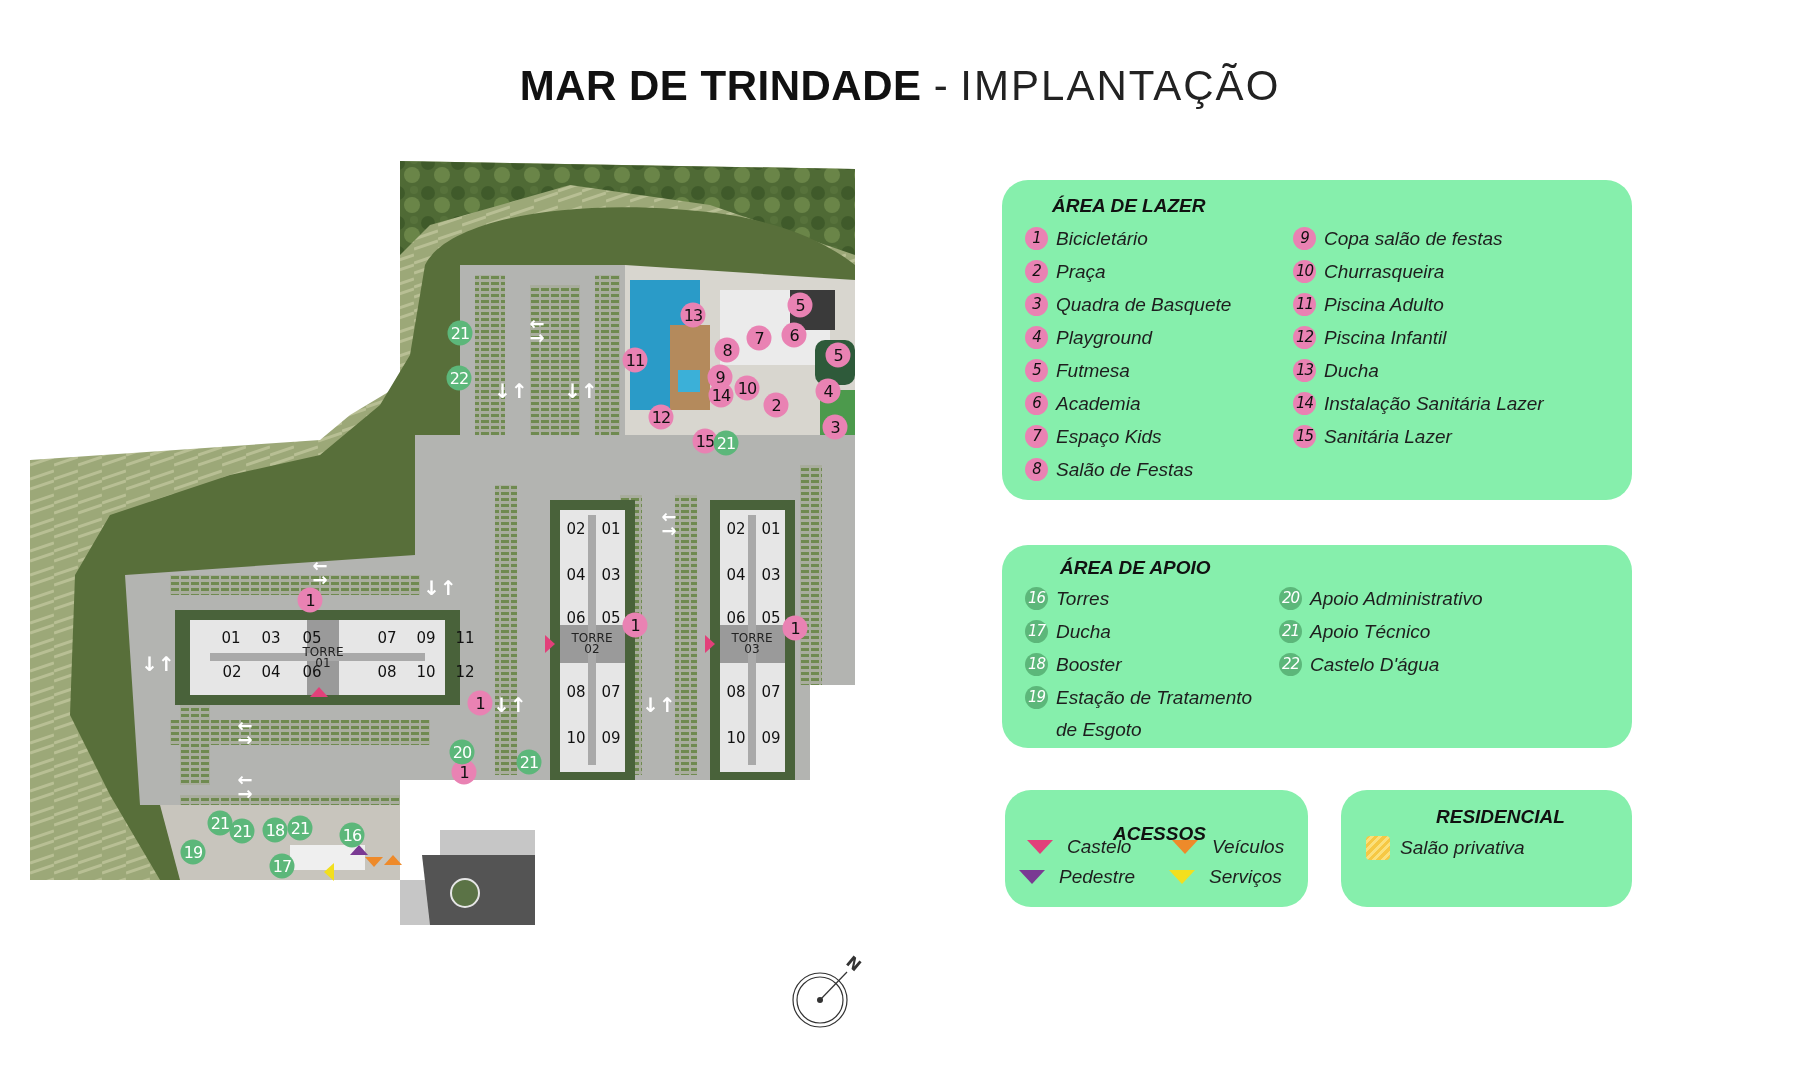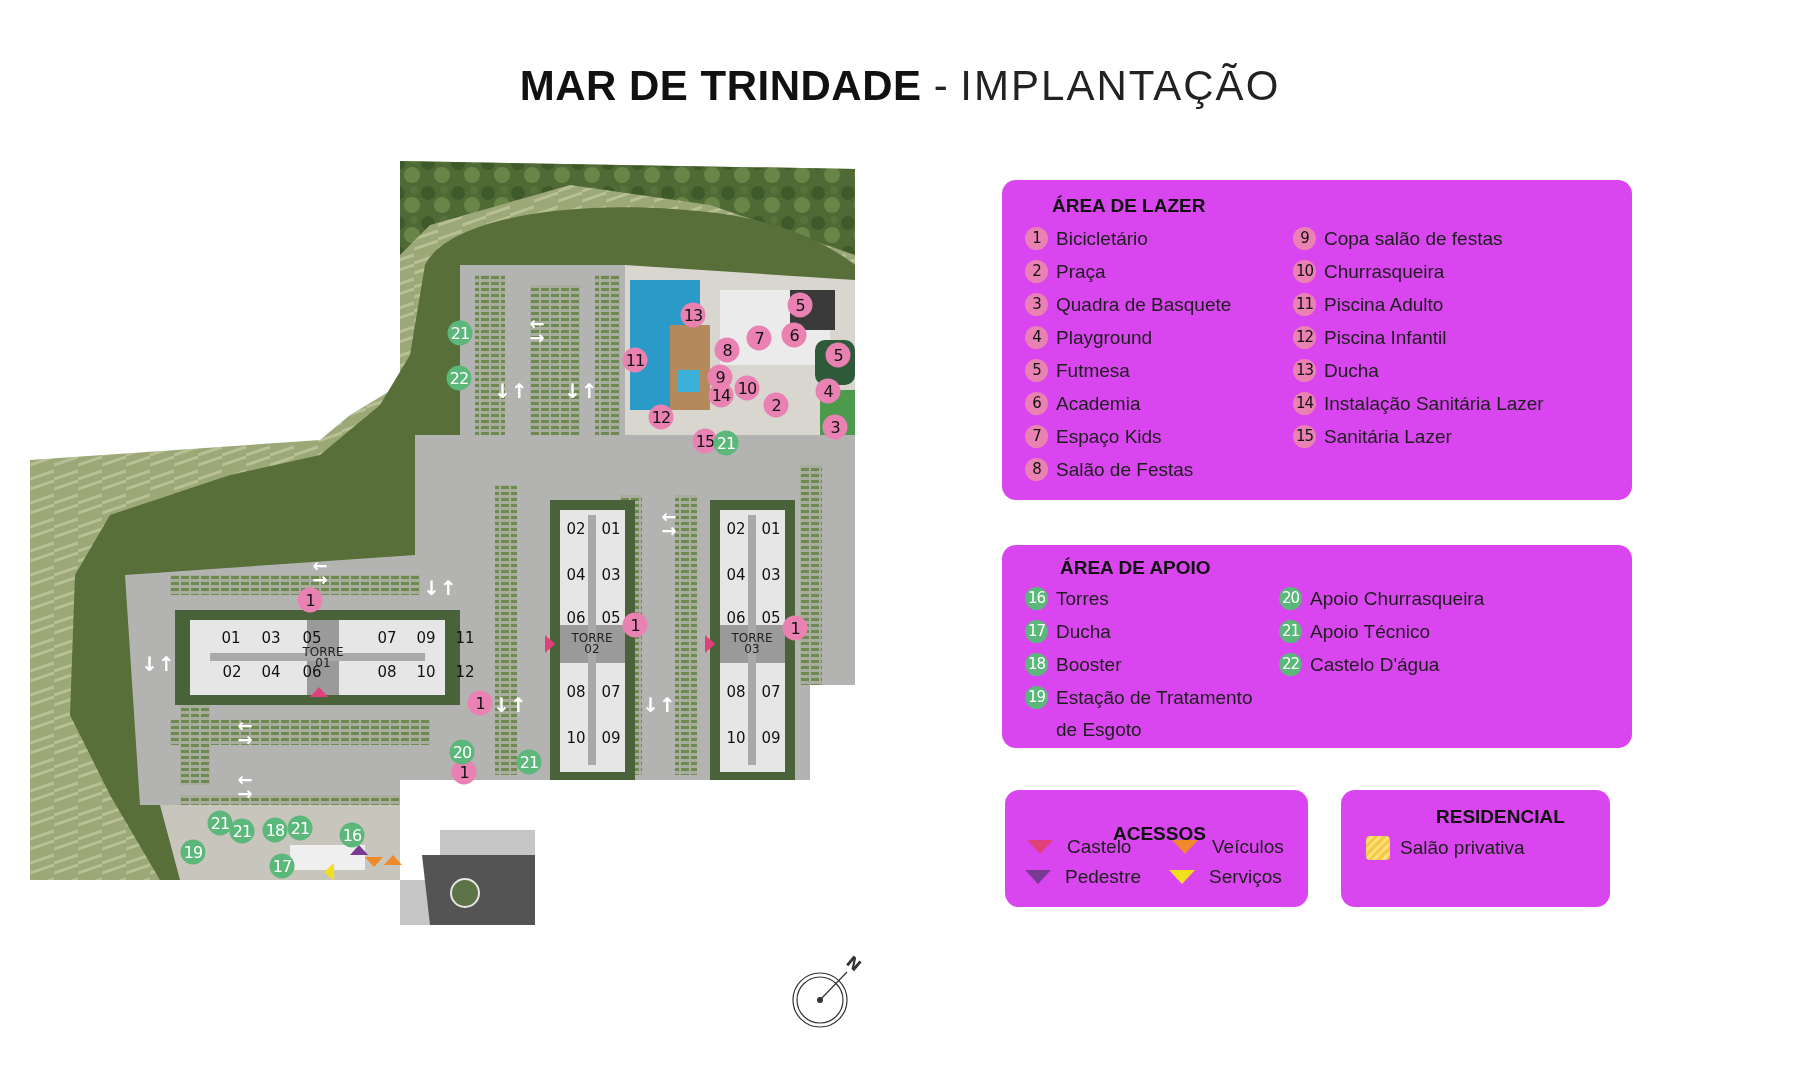--- a/index.html
+++ b/index.html
@@ -16,21 +16,21 @@
   .map svg { position: absolute; left: 0; top: 0; }
   .pin { position: absolute; width: 25px; height: 25px; border-radius: 50%; font-size: 16px; line-height: 25px; text-align: center; color: #111; transform: translate(-50%,-50%); font-family: "DejaVu Sans", sans-serif; letter-spacing: -1px; }
   .pin.pink { background: #e982b3; }
   .pin.green { background: #5cb77a; color: #fff; }
   .unit { position: absolute; font-size: 15px; color: #111; transform: translate(-50%,-50%); font-family: "DejaVu Sans", sans-serif; }
   .tower-label { position: absolute; font-size: 12px; color: #222; text-align: center; line-height: 11px; transform: translate(-50%,-50%); font-family: "DejaVu Sans", sans-serif; }
   .arrow { position: absolute; color: #fff; font-size: 20px; font-weight: 700; line-height: 16px; transform: translate(-50%,-50%); font-family: "DejaVu Sans", sans-serif; }
   .arrow.h { line-height: 14px; font-size: 18px; text-align: center; }
 
   
-  .panel { position: absolute; background: #d946ef; border-radius: 14px; }
+  .panel { position: absolute; background: #86efac; border-radius: 26px; font-style: italic; }
   .panel h3 { position: absolute; font-size: 19px; font-weight: 700; color: #111; }
   .legend-item { position: absolute; display: flex; align-items: center; font-size: 19px; color: #1e1e1e; white-space: nowrap; }
   .badge { width: 23px; height: 23px; border-radius: 50%; font-size: 15px; line-height: 23px; text-align: center; margin-right: 8px; flex: 0 0 auto; font-family: "DejaVu Sans", sans-serif; letter-spacing: -1px; }
   .badge.pink { background: #e982b3; color: #111; }
   .badge.green { background: #5cb77a; color: #fff; }
   .tri { width: 0; height: 0; border-left: 13px solid transparent; border-right: 13px solid transparent; border-top: 14px solid #000; margin-right: 14px; }
   .swatch { width: 24px; height: 24px; border-radius: 4px; margin-right: 10px; background: repeating-linear-gradient(135deg, #f6c844 0 3px, #fbe07c 3px 6px); }
 
   .compass { position: absolute; left: 785px; top: 960px; width: 70px; height: 70px; }
 </style>
@@ -311,51 +311,51 @@
     </div>
   <div class="legend-item" style="left:23px;top:141px">
       <span class="badge green">19</span>
       <span>Estação de Tratamento</span>
     </div>
   <div class="legend-item" style="left:54px;top:174px">
       <span>de Esgoto</span>
     </div>
   <div class="legend-item" style="left:277px;top:42px">
       <span class="badge green">20</span>
-      <span>Apoio Churrasqueira</span>
+      <span>Apoio Administrativo</span>
     </div>
   <div class="legend-item" style="left:277px;top:75px">
       <span class="badge green">21</span>
       <span>Apoio Técnico</span>
     </div>
   <div class="legend-item" style="left:277px;top:108px">
       <span class="badge green">22</span>
       <span>Castelo D'água</span>
     </div>
 </div>
 
 <div class="panel" style="left:1005px;top:790px;width:303px;height:117px">
   <h3 style="left:108px;top:33px">ACESSOS</h3>
   <div class="legend-item" style="left:22px;top:46px">
       <span class="tri" style="border-top-color:#e2407a"></span>
       <span>Castelo</span>
     </div>
-  <div class="legend-item" style="left:20px;top:76px">
+  <div class="legend-item" style="left:14px;top:76px">
       <span class="tri" style="border-top-color:#7a3a93"></span>
       <span>Pedestre</span>
     </div>
   <div class="legend-item" style="left:167px;top:46px">
       <span class="tri" style="border-top-color:#ee8a2a"></span>
       <span>Veículos</span>
     </div>
   <div class="legend-item" style="left:164px;top:76px">
       <span class="tri" style="border-top-color:#f2df1e"></span>
       <span>Serviços</span>
     </div>
 </div>
 
-<div class="panel" style="left:1341px;top:790px;width:269px;height:117px">
+<div class="panel" style="left:1341px;top:790px;width:291px;height:117px">
   <h3 style="left:95px;top:16px">RESIDENCIAL</h3>
   <div class="legend-item" style="left:25px;top:46px">
       <span class="swatch"></span>
       <span>Salão privativa</span>
     </div>
 </div>
 
 </body></html>

